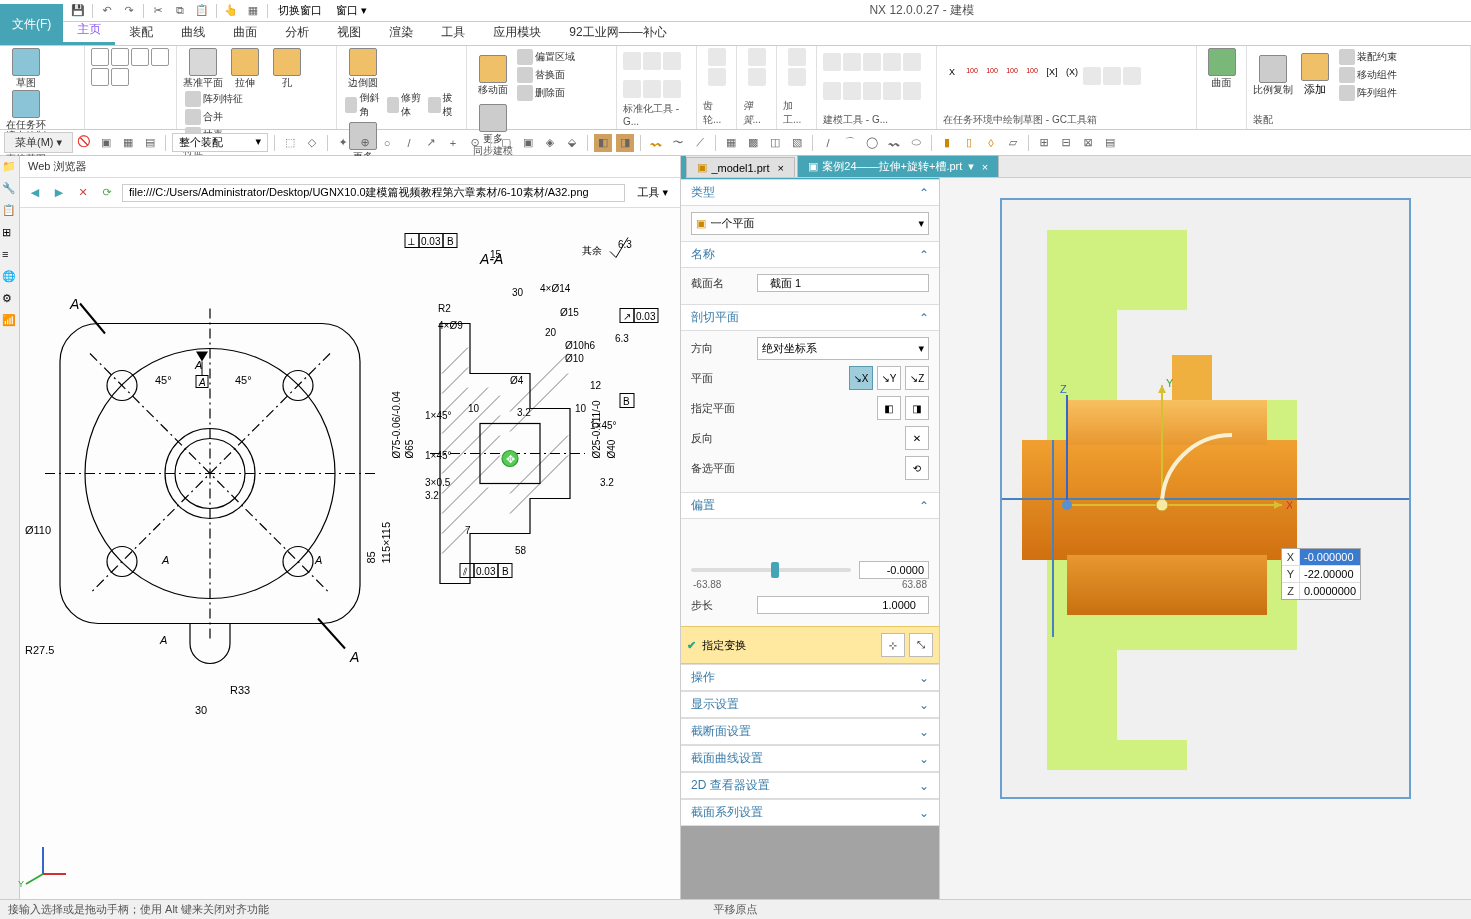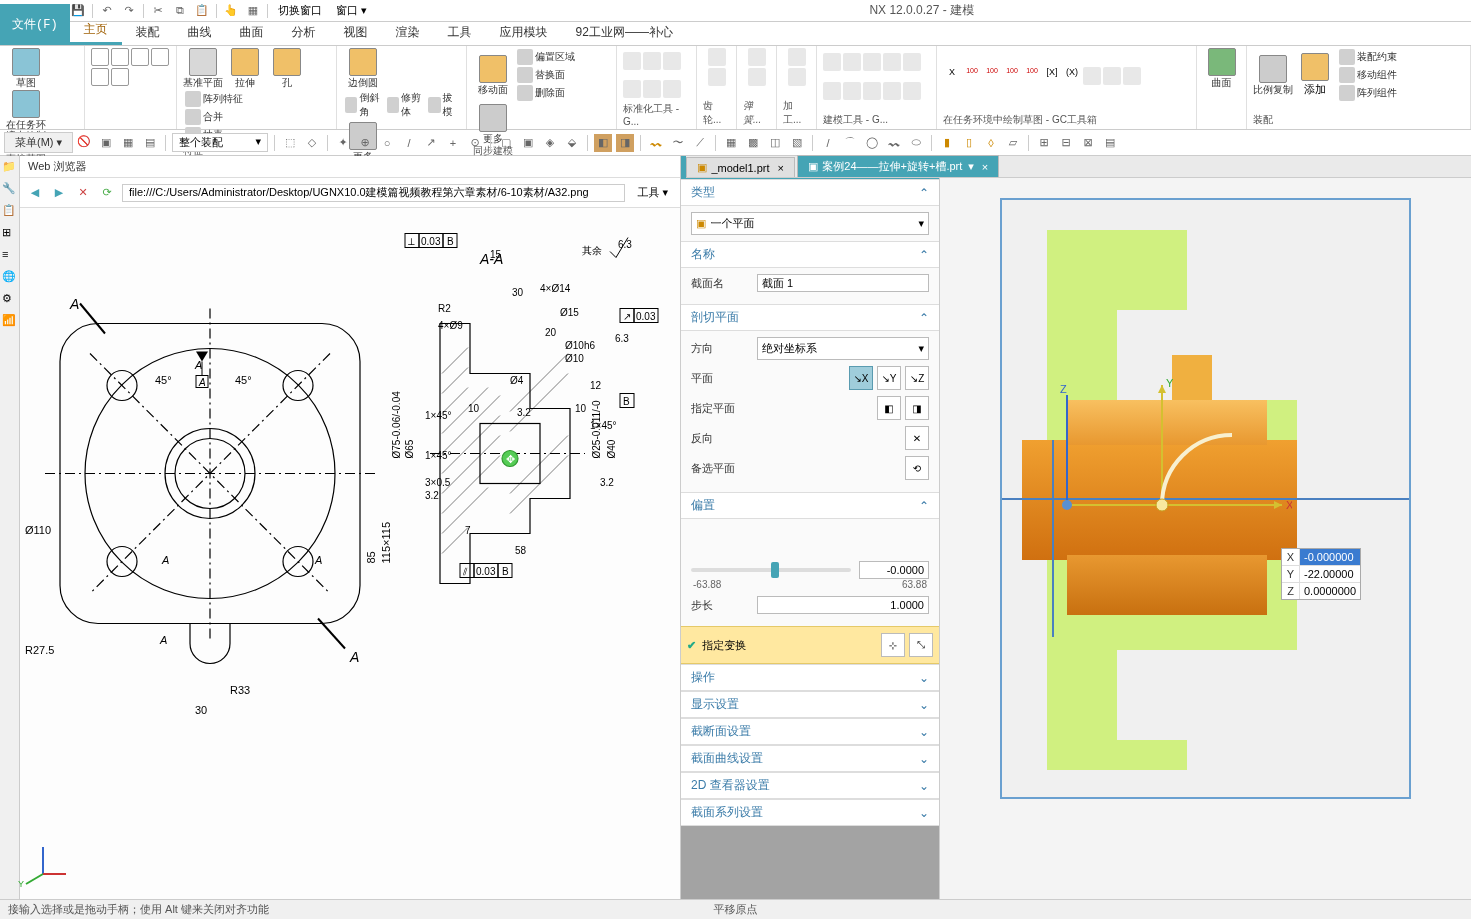--- a/index.html
+++ b/index.html
@@ -6,23 +6,23 @@
 body { width: 1471px; height: 919px; background: #f5f5f5; overflow: hidden; font-size: 11px; position: relative; }
 
 
 .qat { height: 22px; background: #fff; border-bottom: 1px solid #ccc; display: flex; align-items: center; padding: 0 4px; gap: 6px; }
 .qat-icon { width: 16px; height: 16px; display: flex; align-items: center; justify-content: center; color: #666; cursor: pointer; }
 .qat-sep { width: 1px; height: 14px; background: #ccc; }
 .qat-title { flex: 1; text-align: center; color: #555; font-size: 12px; }
 
 
 .ribbon-tabs { height: 24px; background: #fff; display: flex; align-items: flex-end; border-bottom: 1px solid #ccc; }
-.file-tab { background: #45a4b5; color: #fff; padding: 12px 12px; font-size: 12px; font-family: Liberation Mono, monospace; }
+.file-tab { background: #45a4b5; color: #fff; padding: 12px 12px; font-size: 12px; }
 .rtab { padding: 4px 14px; font-size: 12px; color: #333; cursor: pointer; }
-.rtab.active { border-bottom: 3px solid #45a4b5; color: #a16207; font-weight: 500; }
+.rtab.active { border-bottom: 3px solid #45a4b5; color: #8b5cf6; font-weight: 500; }
 
 
 .ribbon { height: 84px; background: #fff; border-bottom: 1px solid #ccc; display: flex; }
 .rgroup { border-right: 1px solid #e0e0e0; padding: 2px 6px; display: flex; flex-direction: column; justify-content: space-between; }
 .rgroup-row { display: flex; gap: 2px; align-items: center; flex-wrap: wrap; }
 .rgroup-label { text-align: left; font-size: 10px; color: #555; }
 .rbig { display: flex; flex-direction: column; align-items: center; width: 40px; gap: 1px; cursor: pointer; }
 .rbig-icon { width: 28px; height: 28px; background: #f0c068; border: 1px solid #888; border-radius: 2px; }
 .rbig-label { font-size: 10px; color: #333; text-align: center; line-height: 11px; }
 .rsmall { display: flex; align-items: center; gap: 2px; font-size: 10px; color: #333; cursor: pointer; padding: 1px 2px; }
@@ -54,21 +54,21 @@
 
 
 .dialog { width: 260px; background: #a3a3a3; display: flex; flex-direction: column; border-left: 1px solid #ccc; border-right: 1px solid #ccc; }
 .dialog-header { background: #45a4b5; color: #fff; padding: 3px 8px; display: flex; align-items: center; gap: 6px; font-size: 12px; }
 .dialog-header .hicons { margin-left: auto; display: flex; gap: 6px; }
 .dlg-section-header { background: #fff; color: #3a7ba8; padding: 4px 10px; border-top: 1px solid #ddd; border-bottom: 1px solid #ddd; display: flex; align-items: center; font-size: 12px; }
 .dlg-section-header .chev { margin-left: auto; color: #3a7ba8; }
 .dlg-body { padding: 6px 10px; background: #fafafa; }
 .dlg-row { display: flex; align-items: center; gap: 6px; margin-bottom: 6px; }
 .dlg-label { font-size: 11px; color: #333; width: 60px; }
-.dlg-input { flex: 1; border: 1px solid #bbb; padding: 2px 4px; font-size: 11px; background: #fff; }
+.dlg-input { flex: 1; border: 1px solid #bbb; padding: 2px 12px; font-size: 11px; background: #fff; }
 .dlg-combo { flex: 1; border: 1px solid #bbb; padding: 3px 4px; font-size: 11px; background: #fff; display: flex; align-items: center; gap: 4px; }
 .dlg-combo .dd { margin-left: auto; }
 .icon-row { margin-left: auto; display: flex; gap: 4px; }
 .sq-btn { width: 24px; height: 24px; border: 1px solid #bbb; background: #fff; cursor: pointer; display: flex; align-items: center; justify-content: center; font-size: 10px; }
 .sq-btn.highlight { background: #9fcddb; border-color: #5a9bb0; }
 .slider-row { display: flex; align-items: center; gap: 8px; margin-top: 36px; }
 .slider-track { flex: 1; height: 4px; background: #ddd; position: relative; border-radius: 2px; }
 .slider-thumb { position: absolute; top: -6px; left: 50%; width: 8px; height: 16px; background: #45a4b5; border-radius: 2px; }
 .slider-val { width: 70px; border: 1px solid #bbb; padding: 2px 4px; text-align: right; font-size: 11px; background: #fff; }
 .slider-minmax { display: flex; justify-content: space-between; font-size: 10px; color: #666; padding: 0 2px; }

